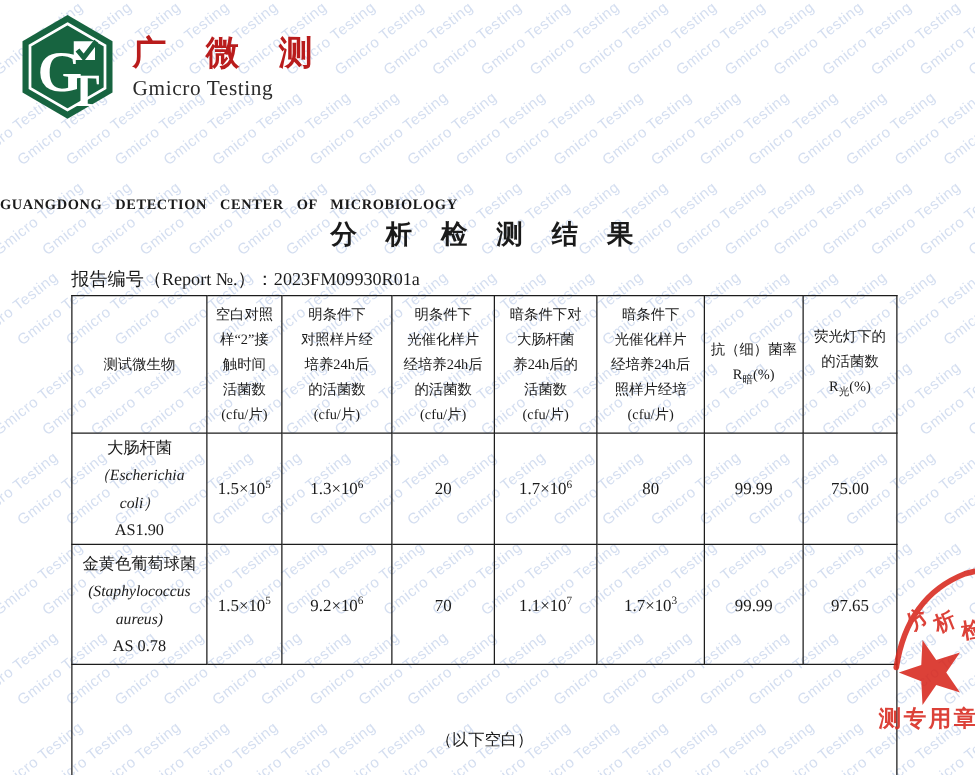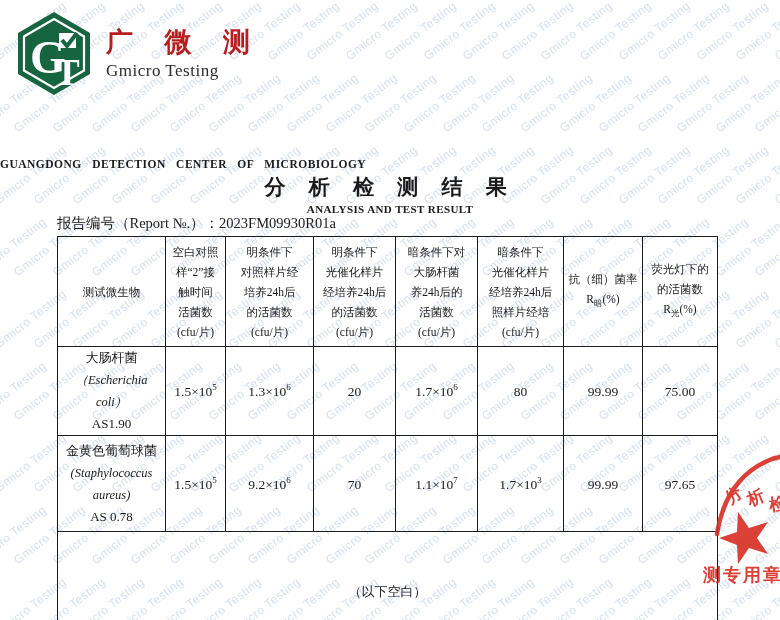--- a/index.html
+++ b/index.html
@@ -265,21 +265,20 @@
         <path d="M 48,30 l 5,6 l 10,-13" stroke="#176440" stroke-width="4" fill="none"></path>
       </svg>
       <div class="logo-text">
         <div class="logo-cn">广 微 测</div>
         <div class="logo-en">Gmicro Testing</div>
       </div>
     </div>
 
     <div class="title-en">GUANGDONG DETECTION CENTER OF MICROBIOLOGY</div>
     <div class="result-cn">分 析 检 测 结 果</div>
-    <div class="result-en">ANALYSIS AND TEST RESULT</div>
 
     <div class="report-line">
       <span>报告编号（Report №.）：</span><span>2023FM09930R01a</span>
     </div>
 
     <table class="report">
       <colgroup>
         <col style="width:108px">
           <col style="width:60px">
           <col style="width:88px">

